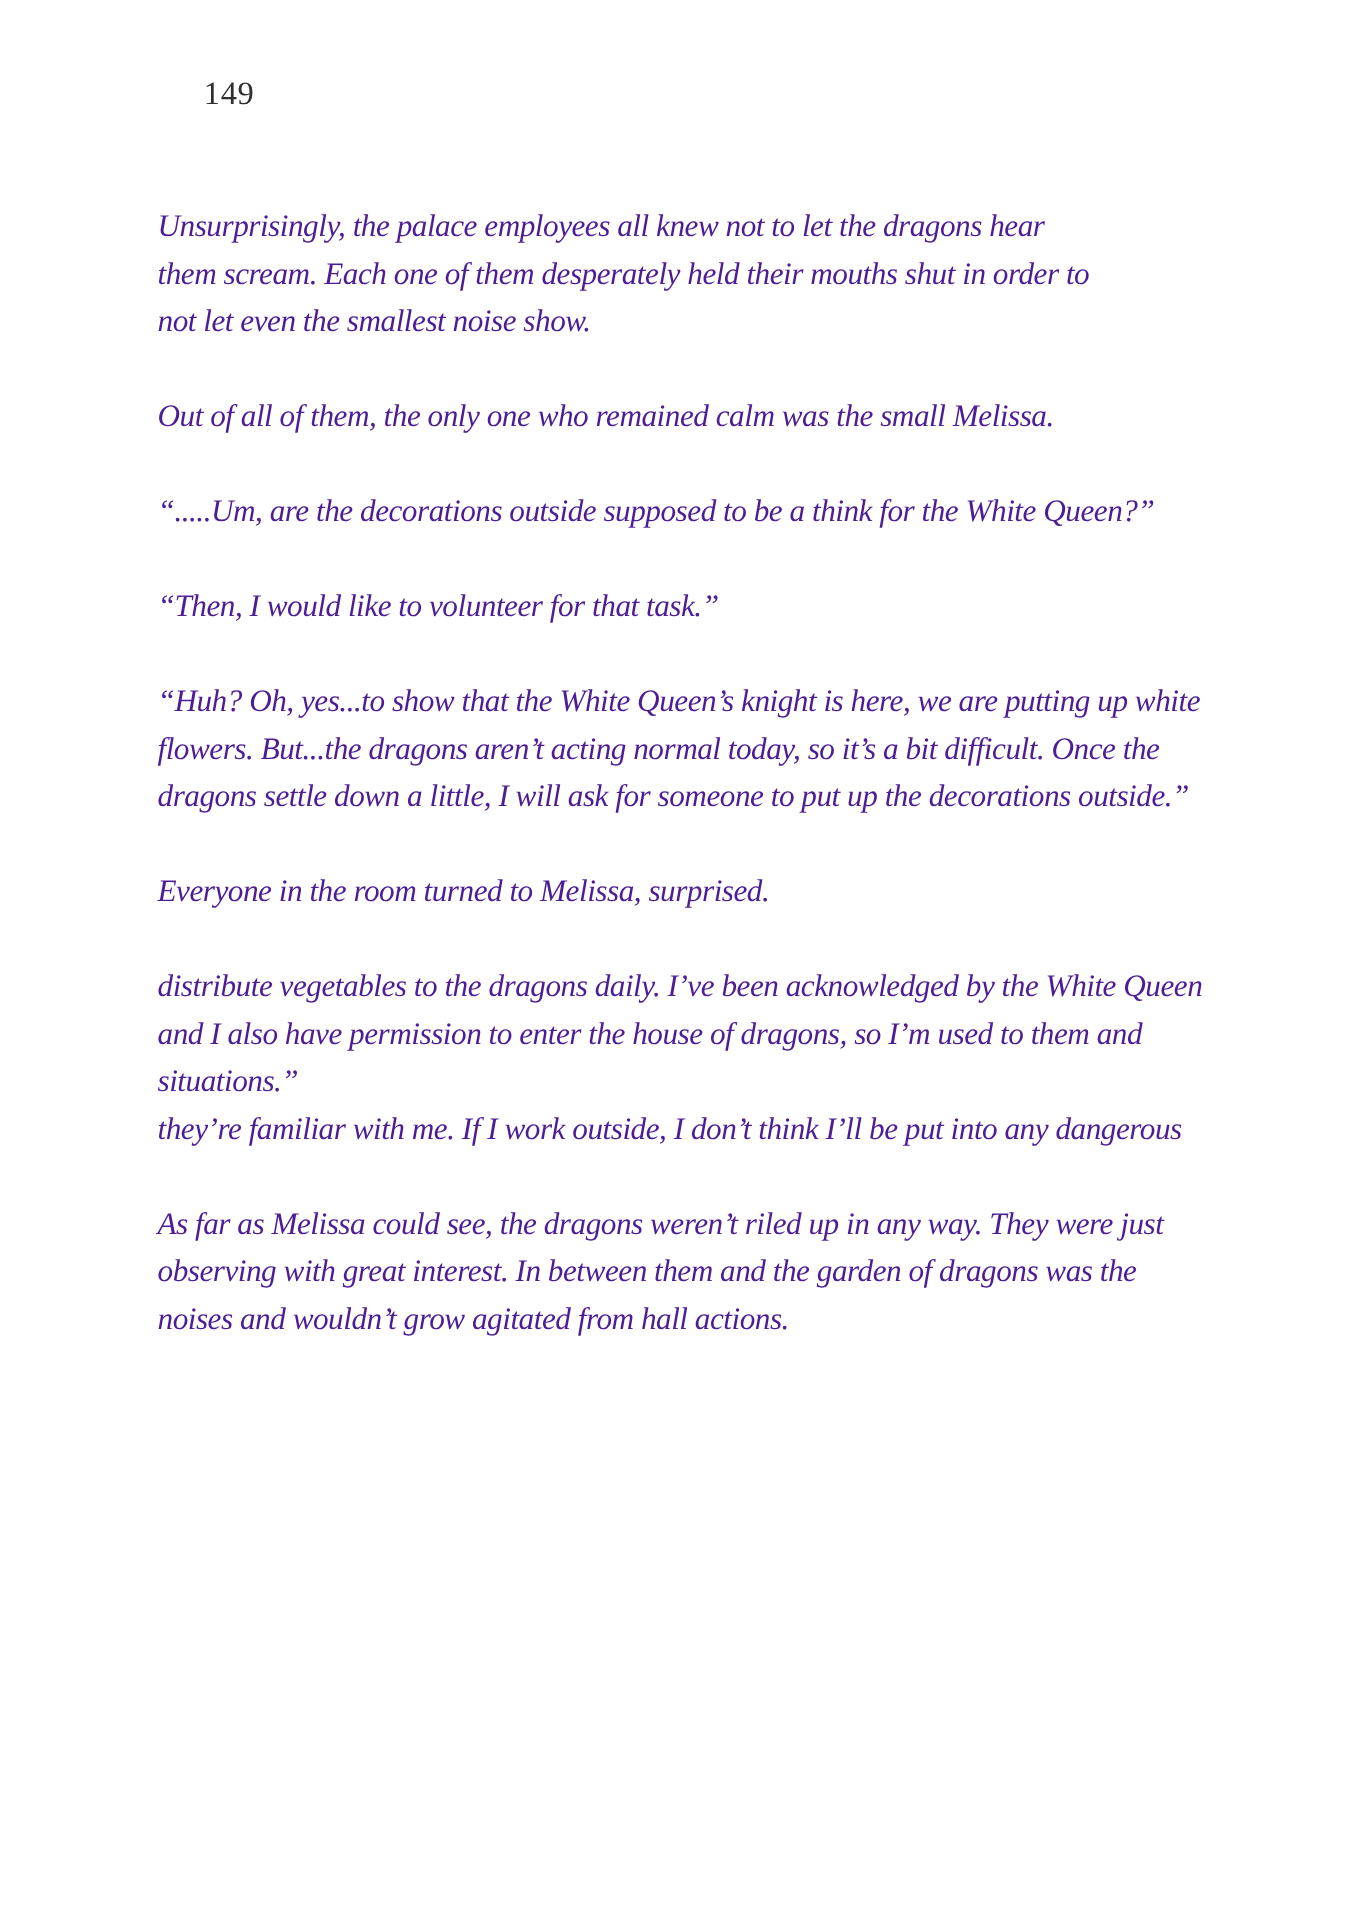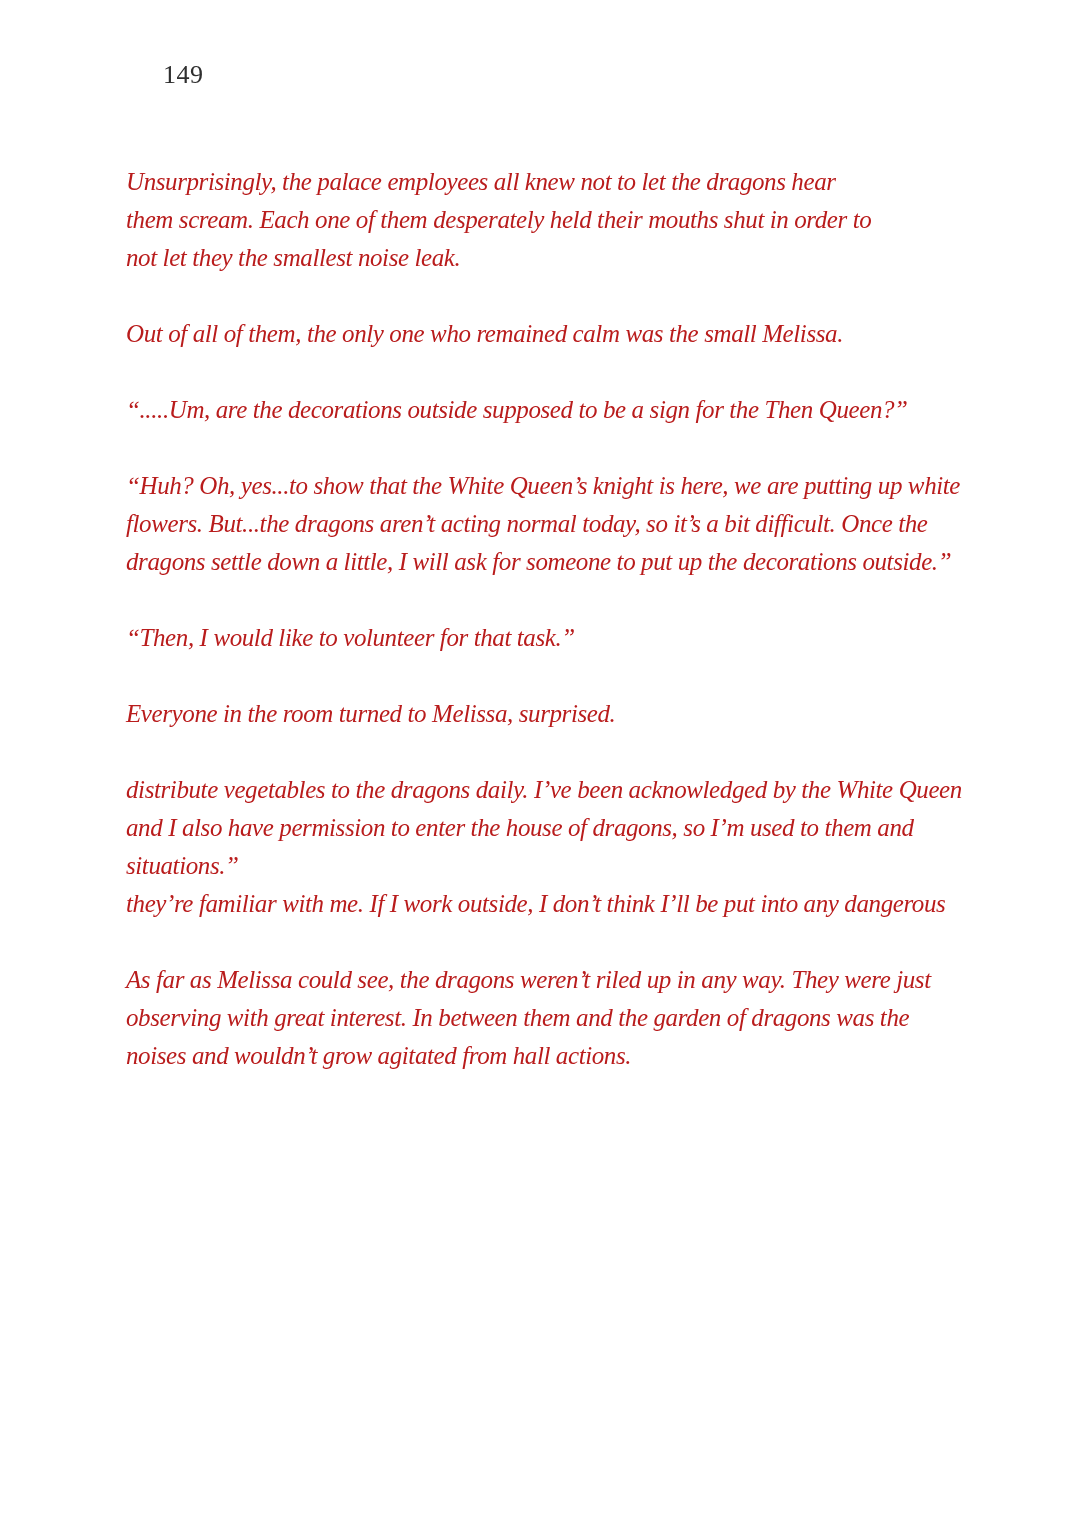--- a/index.html
+++ b/index.html
@@ -26,21 +26,21 @@
     font-size: 26px;
     font-style: normal;
     color: #2f2f2f;
     letter-spacing: 0.5px;
   }
   .text-body {
     position: absolute;
     left: 126px;
     top: 163px;
     width: 880px;
-    color: #b91c1c;
+    color: #4c1d95;
   }
   .paragraph {
     margin: 0 0 38px 0;
   }
   .paragraph:last-child {
     margin-bottom: 0;
     margin-top: 32px;
   }
   .line {
     font-style: italic;
@@ -52,35 +52,35 @@
 </style>
 </head>
 <body>
 
 <div class="page">
   <div class="page-number">149</div>
   <div class="text-body">
       <div class="paragraph">
         <div class="line">Unsurprisingly, the palace employees all knew not to let the dragons hear</div>
         <div class="line">them scream. Each one of them desperately held their mouths shut in order to</div>
-        <div class="line">not let they the smallest noise leak.</div>
+        <div class="line">not let even the smallest noise show.</div>
       </div>
       <div class="paragraph">
         <div class="line">Out of all of them, the only one who remained calm was the small Melissa.</div>
       </div>
       <div class="paragraph">
-        <div class="line">“.....Um, are the decorations outside supposed to be a sign for the Then Queen?”</div>
+        <div class="line">“.....Um, are the decorations outside supposed to be a think for the White Queen?”</div>
+      </div>
+      <div class="paragraph">
+        <div class="line">“Then, I would like to volunteer for that task.”</div>
       </div>
       <div class="paragraph">
         <div class="line">“Huh? Oh, yes...to show that the White Queen’s knight is here, we are putting up white</div>
         <div class="line">flowers. But...the dragons aren’t acting normal today, so it’s a bit difficult. Once the</div>
         <div class="line">dragons settle down a little, I will ask for someone to put up the decorations outside.”</div>
-      </div>
-      <div class="paragraph">
-        <div class="line">“Then, I would like to volunteer for that task.”</div>
       </div>
       <div class="paragraph">
         <div class="line">Everyone in the room turned to Melissa, surprised.</div>
       </div>
       <div class="paragraph">
         <div class="line">distribute vegetables to the dragons daily. I’ve been acknowledged by the White Queen</div>
         <div class="line">and I also have permission to enter the house of dragons, so I’m used to them and</div>
         <div class="line">situations.”</div>
         <div class="line">they’re familiar with me. If I work outside, I don’t think I’ll be put into any dangerous</div>
       </div>

